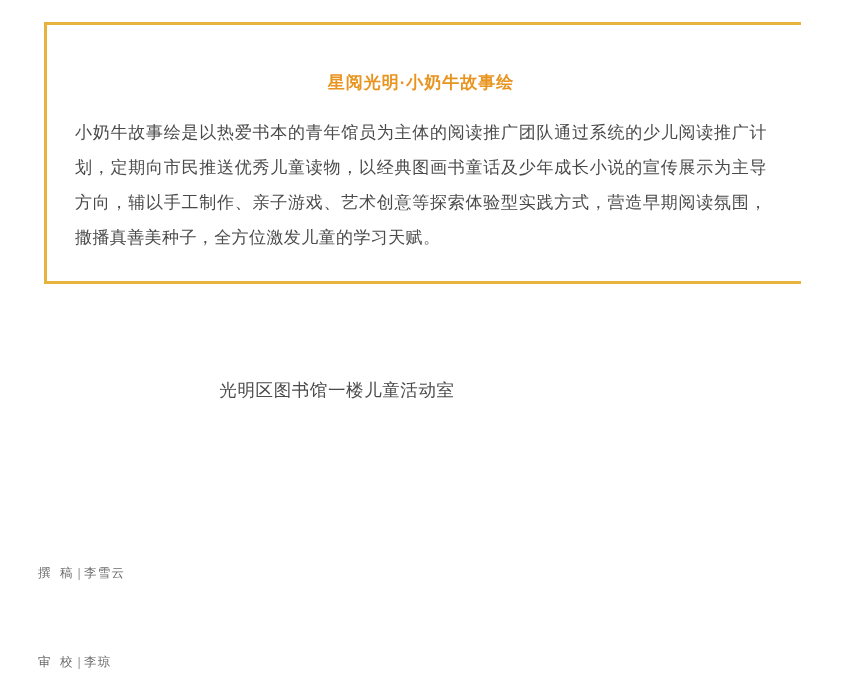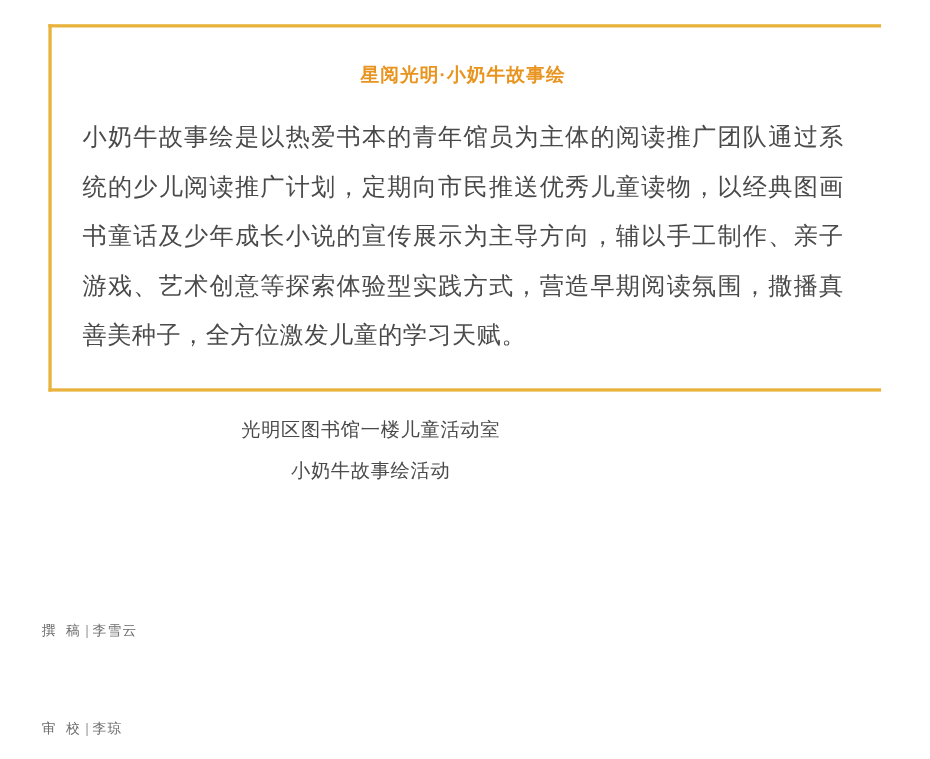--- a/index.html
+++ b/index.html
@@ -25,32 +25,32 @@
   .card {
     position: absolute;
     left: 44px;
     top: 22px;
     width: 757px;
     box-sizing: border-box;
     border-left: 3px solid #e8b33c;
     border-top: 3px solid #e8b33c;
     border-bottom: 3px solid #e8b33c;
     border-right: none;
-    padding: 28px 34px 26px 28px;
+    padding: 42px 34px 26px 28px;
   }
   .card-title {
     text-align: center;
     color: #e8941f;
     font-size: 17px;
     font-weight: bold;
     letter-spacing: 1px;
     margin: 4px 0 22px 0;
   }
   .card-body {
-    font-size: 22px;
+    font-size: 17px;
     line-height: 2.05;
     color: #4a4a4a;
     text-align: justify;
     letter-spacing: 0.4px;
   }
 
   
   .closing {
     position: absolute;
     left: 0;
@@ -93,21 +93,20 @@
 
 <div class="page">
 
   <div class="card">
     <div class="card-title">星阅光明·小奶牛故事绘</div>
     <div class="card-body">小奶牛故事绘是以热爱书本的青年馆员为主体的阅读推广团队通过系统的少儿阅读推广计划，定期向市民推送优秀儿童读物，以经典图画书童话及少年成长小说的宣传展示为主导方向，辅以手工制作、亲子游戏、艺术创意等探索体验型实践方式，营造早期阅读氛围，撒播真善美种子，全方位激发儿童的学习天赋。</div>
   </div>
 
   <div class="closing">
     <div>光明区图书馆一楼儿童活动室</div>
-    <div>小奶牛故事绘活动</div>
   </div>
 
   <div class="credits">
     <div class="credit-row">
       <span class="label">撰 稿</span><span class="sep">|</span><span class="value">李雪云</span>
     </div>
     <div class="credit-row">
       <span class="label">审 校</span><span class="sep">|</span><span class="value">李琼</span>
     </div>
 

